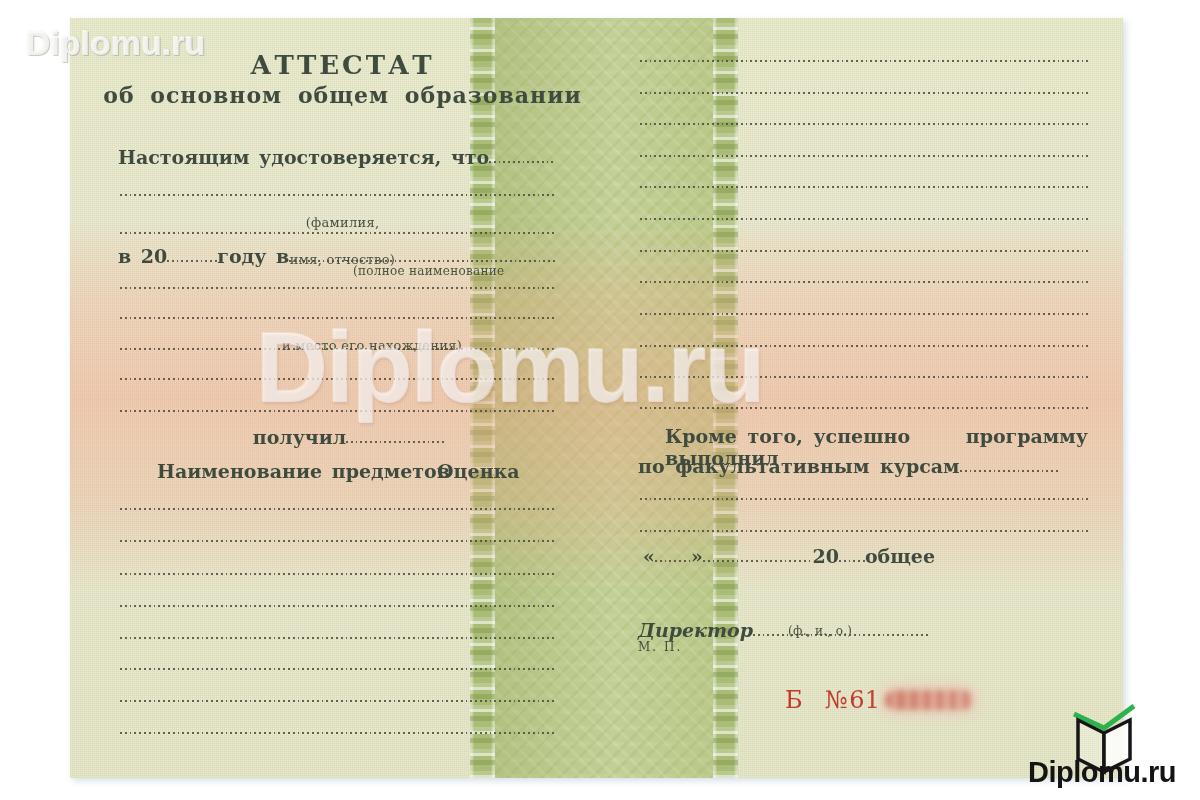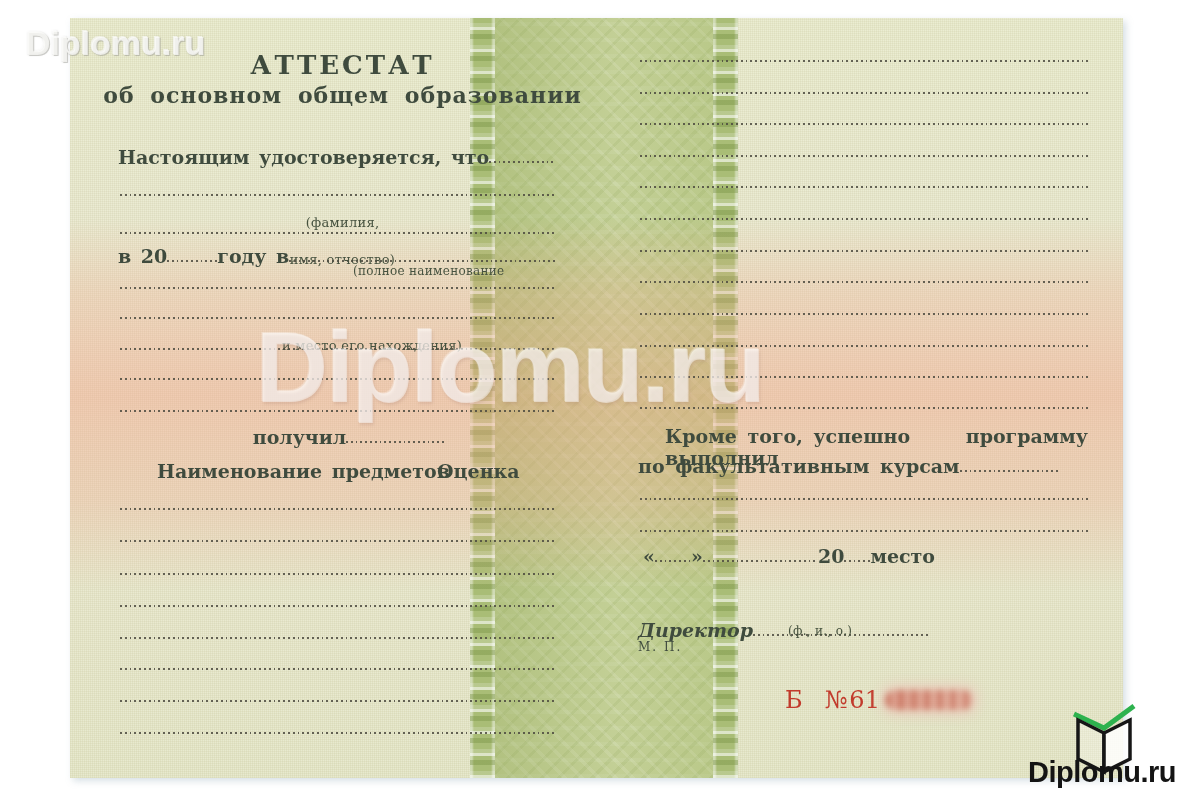--- a/index.html
+++ b/index.html
@@ -169,21 +169,21 @@
     <div class="dotline" style="left:570px;top:480px;width:450px;"></div>
     <div class="dotline" style="left:570px;top:512px;width:450px;"></div>
 
     <div class="fl body19" style="left:573px;top:527px;width:292px;">
       <span>«</span>
       <span class="dots f36"></span>
       <span>»</span>
       <span class="dots grow"></span>
       <span>20</span>
       <span class="dots f26"></span>
-      <span>место</span>
+      <span>общее</span>
     </div>
 
     <div class="fl" style="left:568px;top:585px;width:292px;">
       <span class="director">Директор</span>
       <span class="dots grow"></span>
     </div>
     <div class="t hint" style="left:718px;top:606px;font-size:12px;">(ф., и., о.)</div>
     <div class="t seal" style="left:568px;top:622px;">М. П.</div>
 
     <div class="serial">

